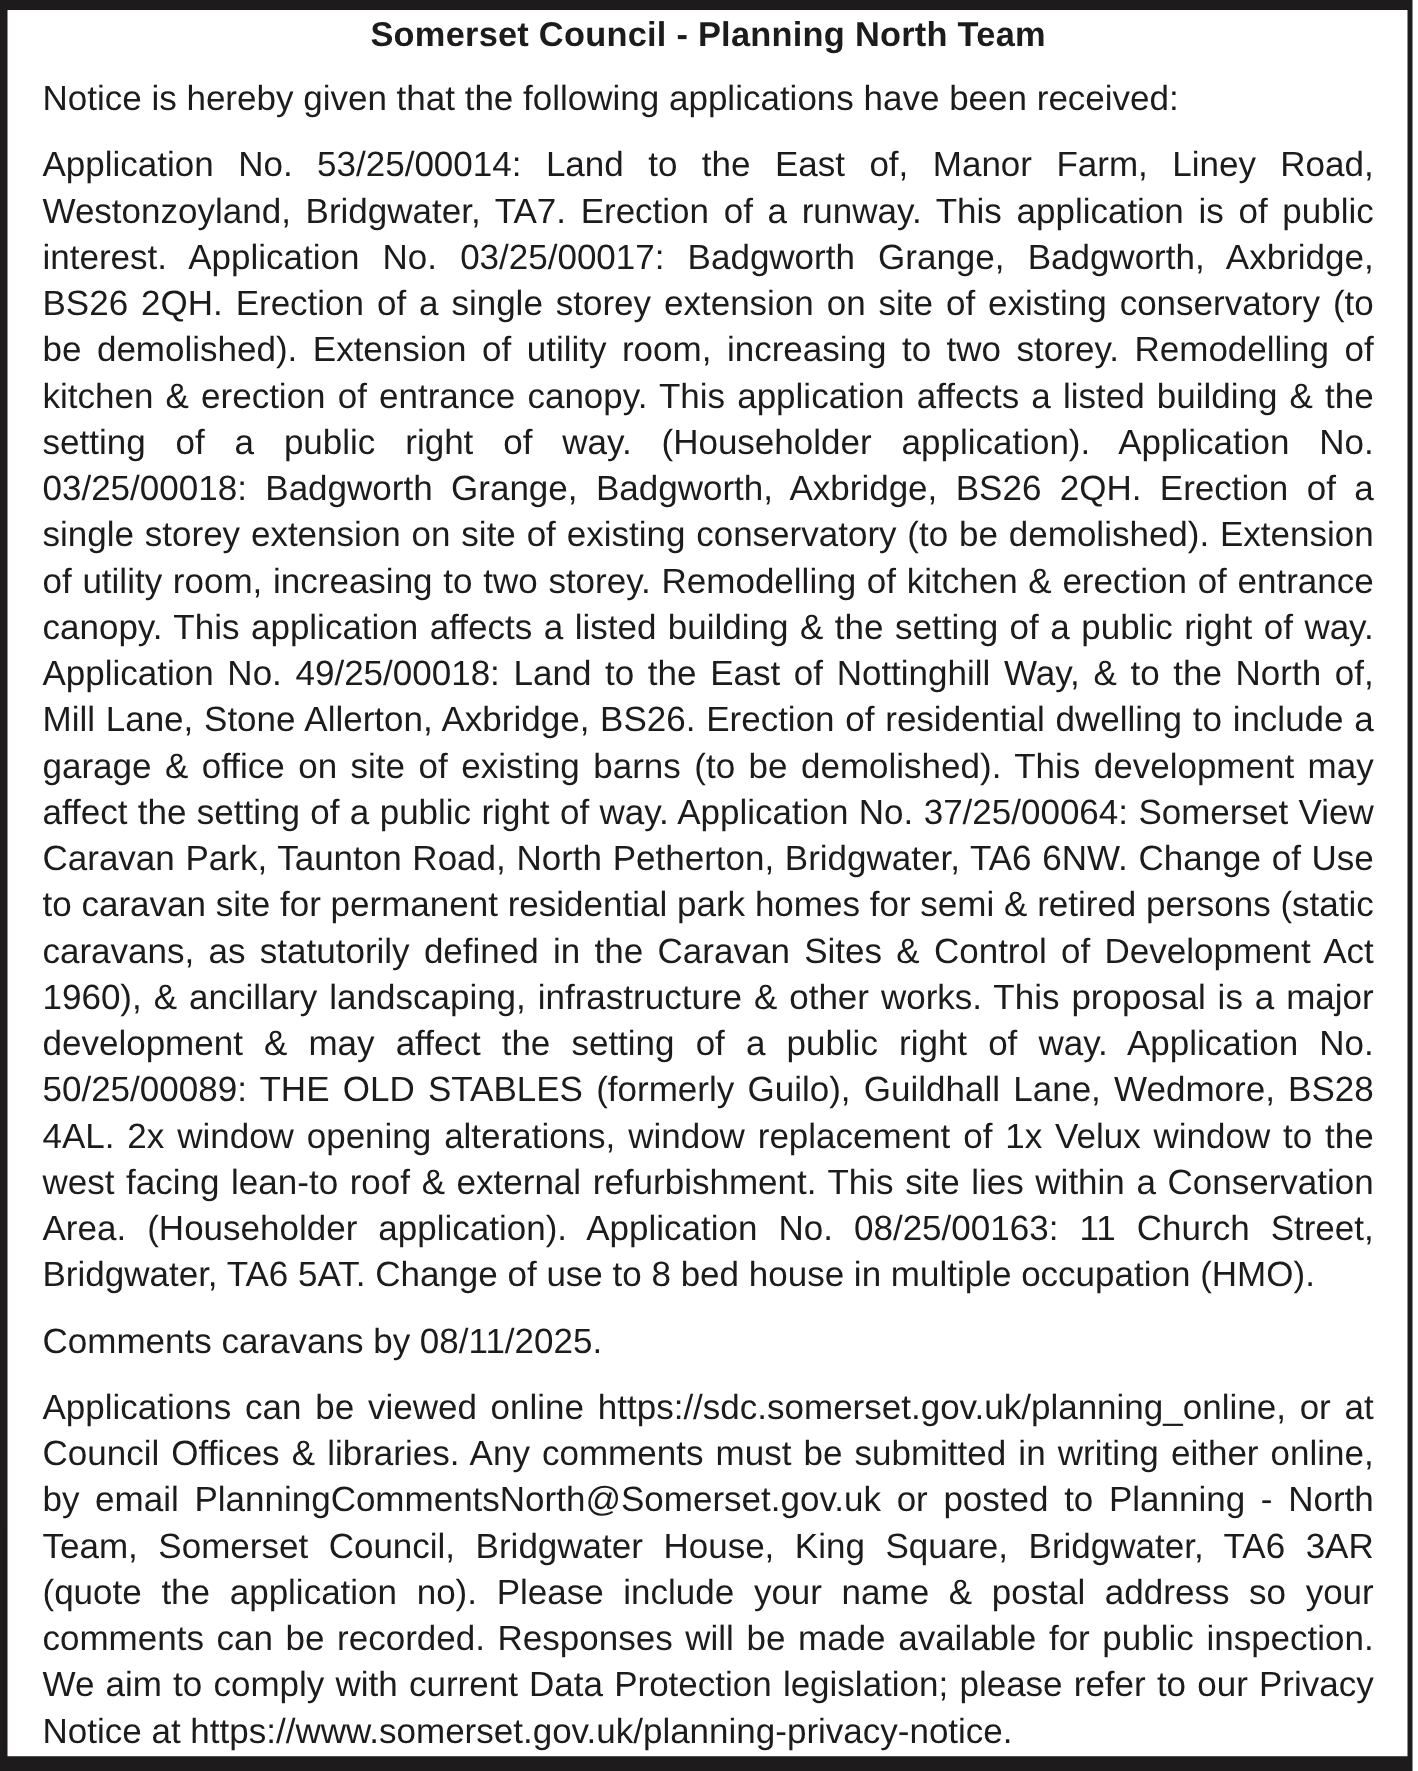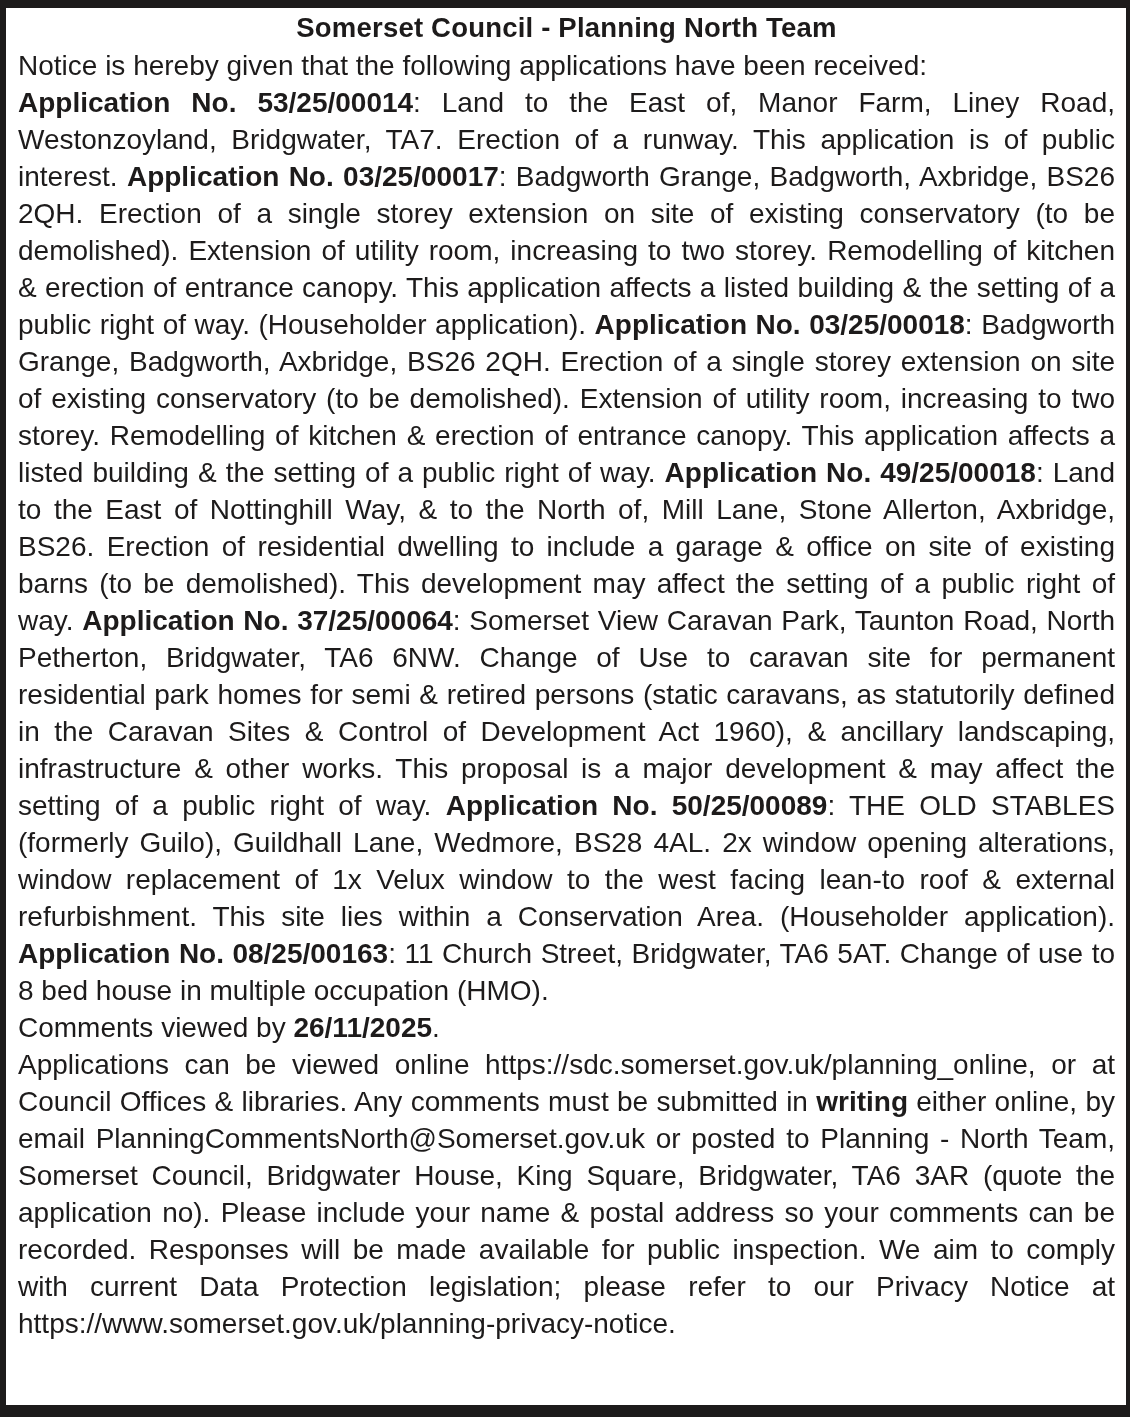--- a/index.html
+++ b/index.html
@@ -28,37 +28,37 @@
     font-size: 27.5px;
     line-height: 33px;
     letter-spacing: 0.2px;
   }
   .bodytext {
     margin-top: 3px;
     font-size: 28px;
     line-height: 37px;
   }
   .bodytext p {
-    margin: 0;
+    margin: 16px;
     text-align: justify;
   }
-  .bodytext b { font-weight: bold; }
+  .bodytext b { font-weight: normal; }
 </style>
 </head>
 <body>
 
 <div class="page">
   <div class="sheet">
 
     <header>
       <div class="hdr">Somerset Council - Planning North Team</div>
     </header>
 
     <div class="bodytext">
       <p>Notice is hereby given that the following applications have been received:</p>
       <p><b>Application No. 53/25/00014</b><span>: Land to the East of, Manor Farm, Liney Road, Westonzoyland, Bridgwater, TA7. Erection of a runway. This application is of public interest.  </span><b>Application No. 03/25/00017</b><span>: Badgworth Grange, Badgworth, Axbridge, BS26 2QH. Erection of a single storey extension on site of existing conservatory (to be demolished). Extension of utility room, increasing to two storey. Remodelling of kitchen &amp; erection of entrance canopy. This application affects a listed building &amp; the setting of a public right of way. (Householder application). </span><b>Application No. 03/25/00018</b><span>: Badgworth Grange, Badgworth, Axbridge, BS26 2QH. Erection of a single storey extension on site of existing conservatory (to be demolished). Extension of utility room, increasing to two storey. Remodelling of kitchen &amp; erection of entrance canopy. This application affects a listed building &amp; the setting of a public right of way.  </span><b>Application No. 49/25/00018</b><span>: Land to the East of Nottinghill Way, &amp; to the North of, Mill Lane, Stone Allerton, Axbridge, BS26. Erection of residential dwelling to include a garage &amp; office on site of existing barns (to be demolished). This development may affect the setting of a public right of way.  </span><b>Application No. 37/25/00064</b><span>: Somerset View Caravan Park, Taunton Road, North Petherton, Bridgwater, TA6 6NW. Change of Use to caravan site for permanent residential park homes for semi &amp; retired persons (static caravans, as statutorily defined in the Caravan Sites &amp; Control of Development Act 1960), &amp; ancillary landscaping, infrastructure &amp; other works. This proposal is a major development &amp; may affect the setting of a public right of way.  </span><b>Application No. 50/25/00089</b><span>: THE OLD STABLES (formerly Guilo), Guildhall Lane, Wedmore, BS28 4AL. 2x window opening alterations, window replacement of 1x Velux window to the west facing lean-to roof &amp; external refurbishment. This site lies within a Conservation Area. (Householder application). </span><b>Application No. 08/25/00163</b><span>: 11 Church Street, Bridgwater, TA6 5AT. Change of use to 8 bed house in multiple occupation (HMO).</span></p>
-      <p><span>Comments viewed by </span><b>26/11/2025</b><span>.</span></p>
+      <p><span>Comments caravans by </span><b>08/11/2025</b><span>.</span></p>
       <p><span>Applications can be viewed online https://sdc.somerset.gov.uk/planning_online, or at Council Offices &amp; libraries. Any comments must be submitted in </span><b>writing</b><span> either online, by email PlanningCommentsNorth@Somerset.gov.uk or posted to Planning - North Team, Somerset Council, Bridgwater House, King Square, Bridgwater, TA6 3AR (quote the application no). Please include your name &amp; postal address so your comments can be recorded. Responses will be made available for public inspection. We aim to comply with current Data Protection legislation; please refer to our Privacy Notice at https://www.somerset.gov.uk/planning-privacy-notice.</span></p>
 
     </div>
 
   </div>
 </div>
 
 </body></html>

